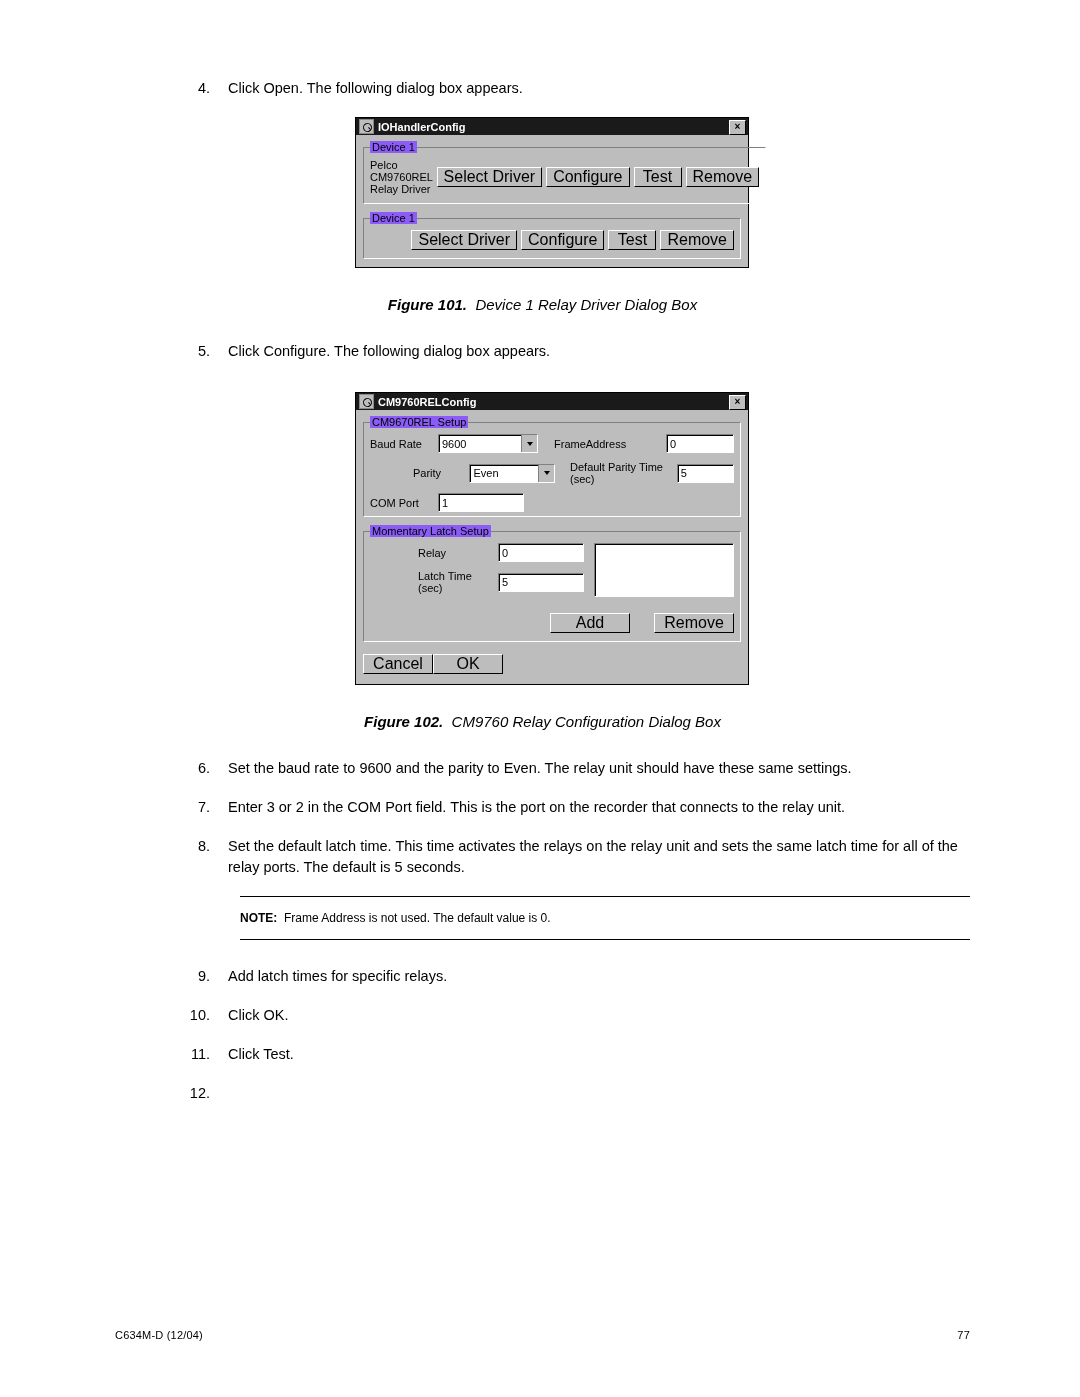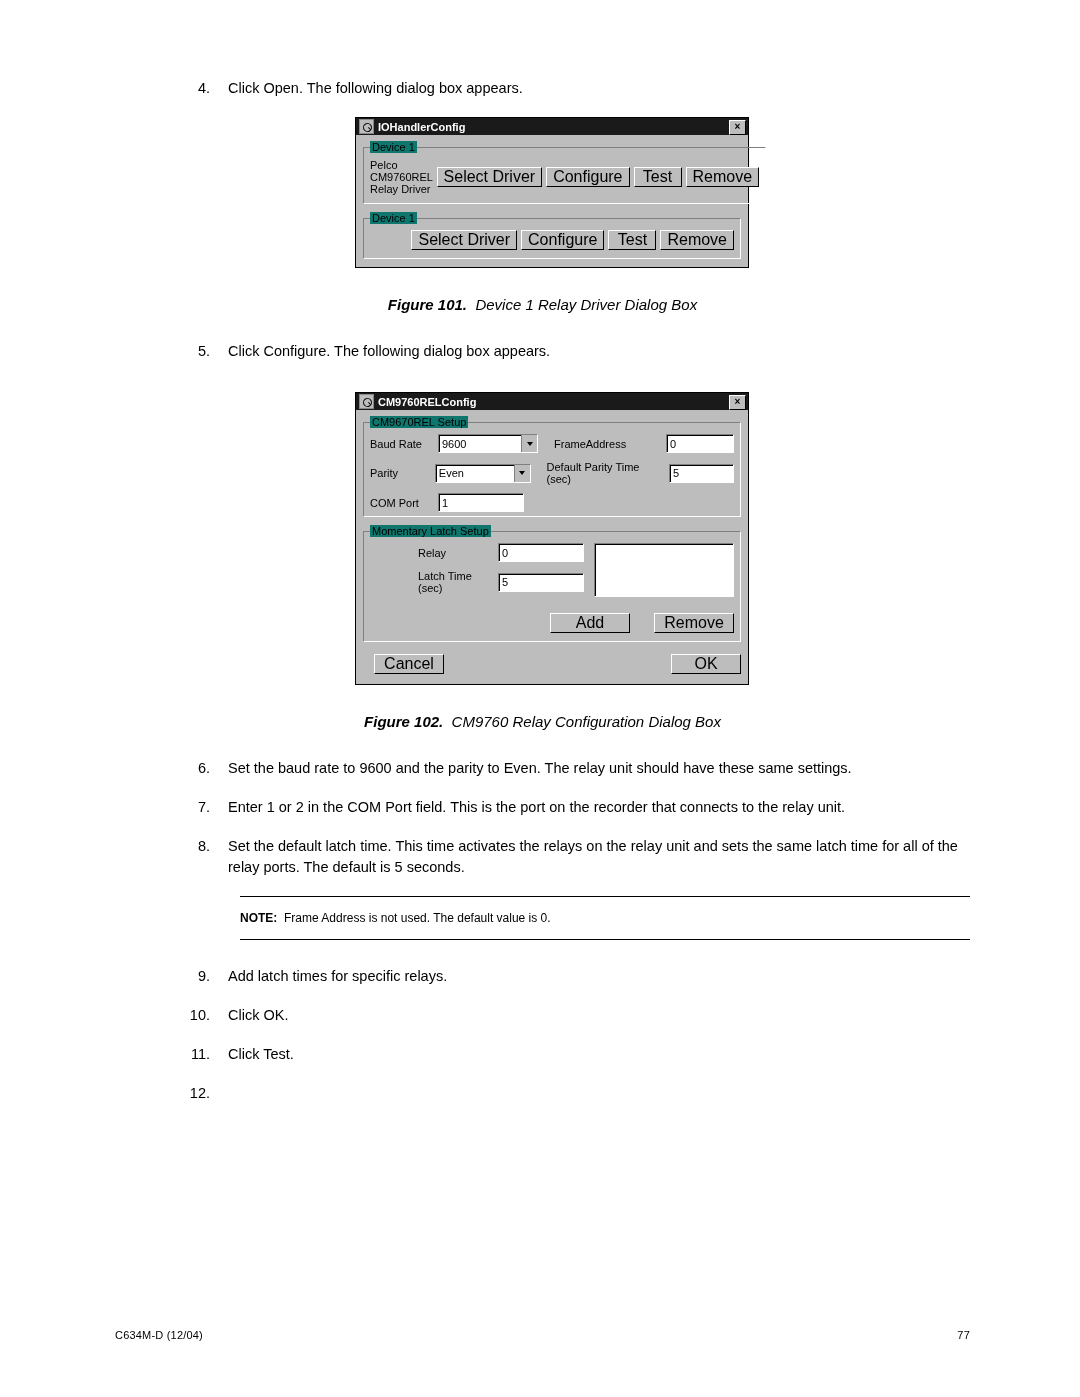--- a/index.html
+++ b/index.html
@@ -93,21 +93,21 @@
     color:#000;
   }
   fieldset.win {
     border:1px solid #808080;
     border-right-color:#fff; border-bottom-color:#fff;
     margin:6px 7px 8px 7px;
     padding:6px 6px 8px 6px;
   }
   fieldset.win legend {
     padding:0 2px;
-    background:#0f766e;
+    background:#8b5cf6;
     font-size:11px;
   }
   .row { display:flex; align-items:center; gap:4px; }
 
   
   .btn {
     background:#bdbdbd;
     border:1px solid #000;
     border-top-color:#fff; border-left-color:#fff;
     height:18px;
@@ -226,21 +226,21 @@
         <span class="combo" style="width:78px;">
           <span>9600</span>
             <span class="arrow"></span>
         </span>
         <span style="width:8px;"></span>
         <span style="">FrameAddress</span>
         <span style="flex:1;"></span>
         <span class="fld" style="width:60px;">0</span>
       </div>
 
-      <div class="row" style="margin-bottom:8px;">
+      <div class="row" style="margin-bottom:8px;margin-left:43px;">
         <span style="width:64px;">Parity</span>
         <span class="combo" style="width:78px;">
           <span>Even</span>
             <span class="arrow"></span>
         </span>
         <span style="width:8px;"></span>
         <span>Default Parity Time (sec)</span>
         <span style="flex:1;"></span>
         <span class="fld" style="width:60px;">5</span>
       </div>
@@ -265,37 +265,37 @@
           </div>
         </div>
         <div class="listbox" style="flex:1; height:52px;"></div>
       </div>
       <div class="row" style="justify-content:flex-end; gap:24px; margin-top:16px;">
         <span class="btn" style="width:66px;">Add</span>
         <span class="btn" style="width:66px;">Remove</span>
       </div>
     </fieldset>
 
-    <div style="padding:4px 7px 10px 18px; display:flex; gap:10px;justify-content:space-between;">
+    <div style="padding:4px 7px 10px 7px; display:flex; gap:0;">
       <span class="btn" style="width:56px;">Cancel</span>
       <span class="btn" style="width:56px;">OK</span>
     </div>
   </div>
 
   <div class="figcap">
     <b>Figure 102.</b>&nbsp; <span>CM9760 Relay Configuration Dialog Box</span>
   </div>
 
   <div class="item">
     <div class="num">6.</div>
     <div class="txt">Set the baud rate to 9600 and the parity to Even. The relay unit should have these same settings.</div>
   </div>
   <div class="item">
     <div class="num">7.</div>
-    <div class="txt">Enter 1 or 2 in the COM Port field. This is the port on the recorder that connects to the relay unit.</div>
+    <div class="txt">Enter 3 or 2 in the COM Port field. This is the port on the recorder that connects to the relay unit.</div>
   </div>
   <div class="item">
     <div class="num">8.</div>
     <div class="txt">Set the default latch time. This time activates the relays on the relay unit and sets the same latch time for all of the relay ports. The default is 5 seconds.</div>
   </div>
 
   <div class="noteblock">
     <hr class="hr" style="margin-left:125px; width:730px;">
     <div class="note">
       <b>NOTE:</b>&nbsp;

